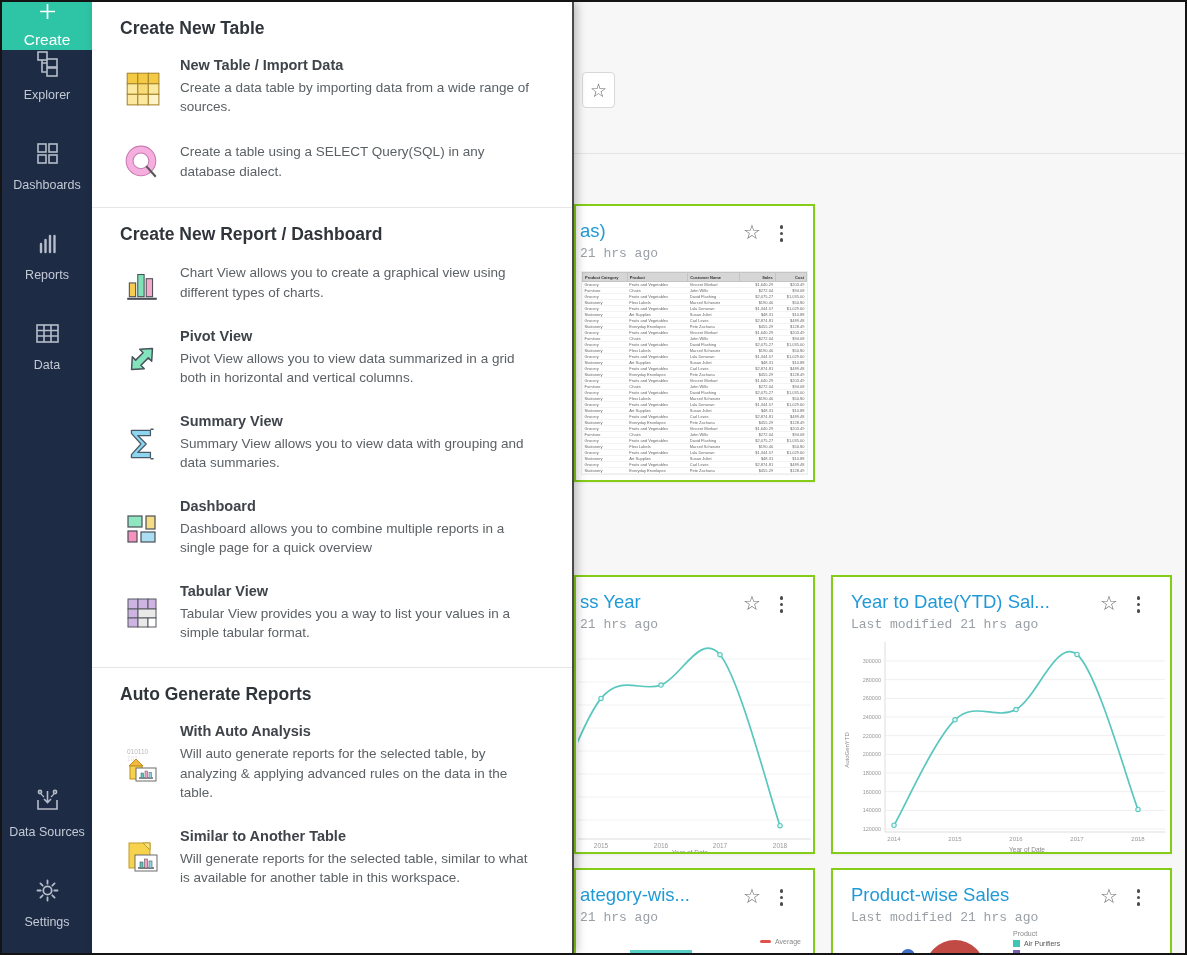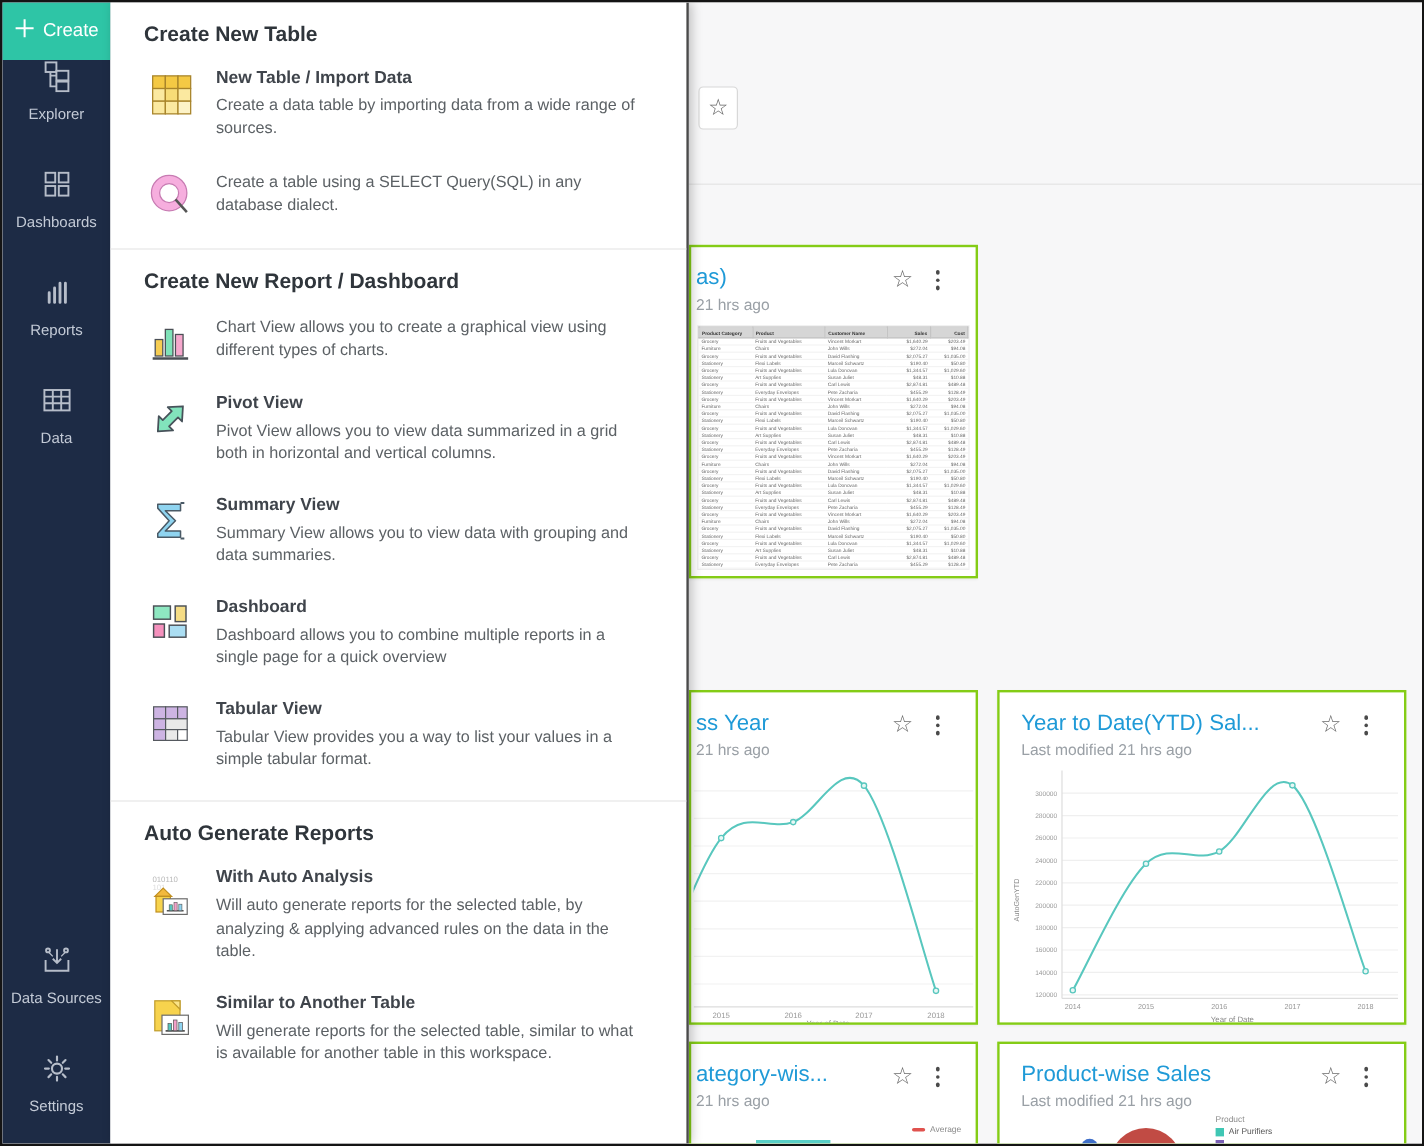--- a/index.html
+++ b/index.html
@@ -6,52 +6,52 @@
   html,body { background:#ccc; }
   body { font-family: "Liberation Sans", "DejaVu Sans", sans-serif; }
   .screen { position:relative; width:1187px; height:955px; background:#f7f7f8;
             border:2px solid #141414; overflow:hidden; }
 
   
   .sidebar { position:absolute; left:0; top:0; width:90px; height:100%;
              background:#1d2b45; display:flex; flex-direction:column; align-items:center; }
   .create-btn { width:90px; height:48px; background:#2ec5a6; color:#fff;
                 display:flex; align-items:center; justify-content:center; gap:7px;
-                font-size:15.5px; cursor:pointer; }
+                font-size:15.5px; cursor:pointer;flex-direction:column; }
   .nav-item { display:flex; flex-direction:column; align-items:center; gap:11px;
               margin-bottom:38px; cursor:pointer; width:90px; }
   .nav-item:first-of-type { margin-top:26px; }
   .nav-lb { color:#c3cad6; font-size:12.5px; white-space:nowrap; }
   .nav-ic svg { display:block; }
   .side-spacer { margin-top:auto; }
   .side-bottom .nav-item:last-child { margin-bottom:24px; }
 
   
   .menu-panel { position:absolute; left:90px; top:0; width:482px; height:100%;
                 background:#fff; border-right:2px solid #4a4a4a;
                 box-shadow:3px 0 9px rgba(0,0,0,0.25); padding-top:16px; z-index:5; }
   .section-title { font-size:17.5px; font-weight:700; color:#2f353b;
                    padding-left:28px; margin:0 0 18px; }
-  .menu-item { display:flex; gap:16px; padding-left:28px; margin-bottom:25px; cursor:pointer; }
+  .menu-item { display:flex; gap:16px; padding-left:28px; margin-bottom:25px; cursor:pointer;align-items:center; }
   .mi-icon { width:44px; min-width:44px; display:flex; justify-content:center; padding-top:2px; }
   .mi-title { font-size:14.5px; font-weight:700; color:#3f444b; margin-bottom:5px; }
   .mi-desc { font-size:13.5px; color:#5c6165; line-height:1.44; width:352px; }
   .hr { border-top:1px solid #e6e6e6; margin:2px 0 16px; }
 
   
   .main { position:absolute; left:572px; top:0; right:0; bottom:0; background:#f7f7f8; }
   .topbar { position:absolute; left:0; top:0; right:0; height:152px; border-bottom:1px solid #e4e4e4; }
   .fav-btn { position:absolute; left:8px; top:70px; width:33px; height:36px; background:#fff;
              border:1px solid #d8d8d8; border-radius:4px; color:#666; font-size:19px;
              display:flex; align-items:center; justify-content:center; cursor:pointer; }
 
   .card { position:absolute; background:#fff; border:2px solid #84cc16;
           box-shadow:0 1px 2px rgba(0,0,0,0.05); overflow:hidden; }
   .card-title { font-size:18.5px; color:#1f9ad7; white-space:nowrap; cursor:pointer; }
-  .card-sub { font-size:13px; color:#9aa0a6; margin-top:4px; }
+  .card-sub { font-size:13px; color:#9aa0a6; margin-top:4px;font-family:Liberation Mono, monospace; }
   .card-head { position:relative; padding:14px 0 0 18px; }
   .card-head.cut { padding-left:4px; }
   .card-star { position:absolute; top:14px; right:52px; font-size:20px; color:#6e6e6e; cursor:pointer; }
   .card-dots { position:absolute; top:17px; right:28px; display:flex; flex-direction:column;
                gap:3px; cursor:pointer; padding:2px; }
   .card-dots i { width:3.5px; height:3.5px; border-radius:50%; background:#4a4a4a; display:block; }
 
   #card-table   { left:0;   top:202px; width:241px; height:278px; }
   #card-year    { left:0;   top:573px; width:241px; height:279px; }
   #card-ytd     { left:257px; top:573px; width:341px; height:279px; }

